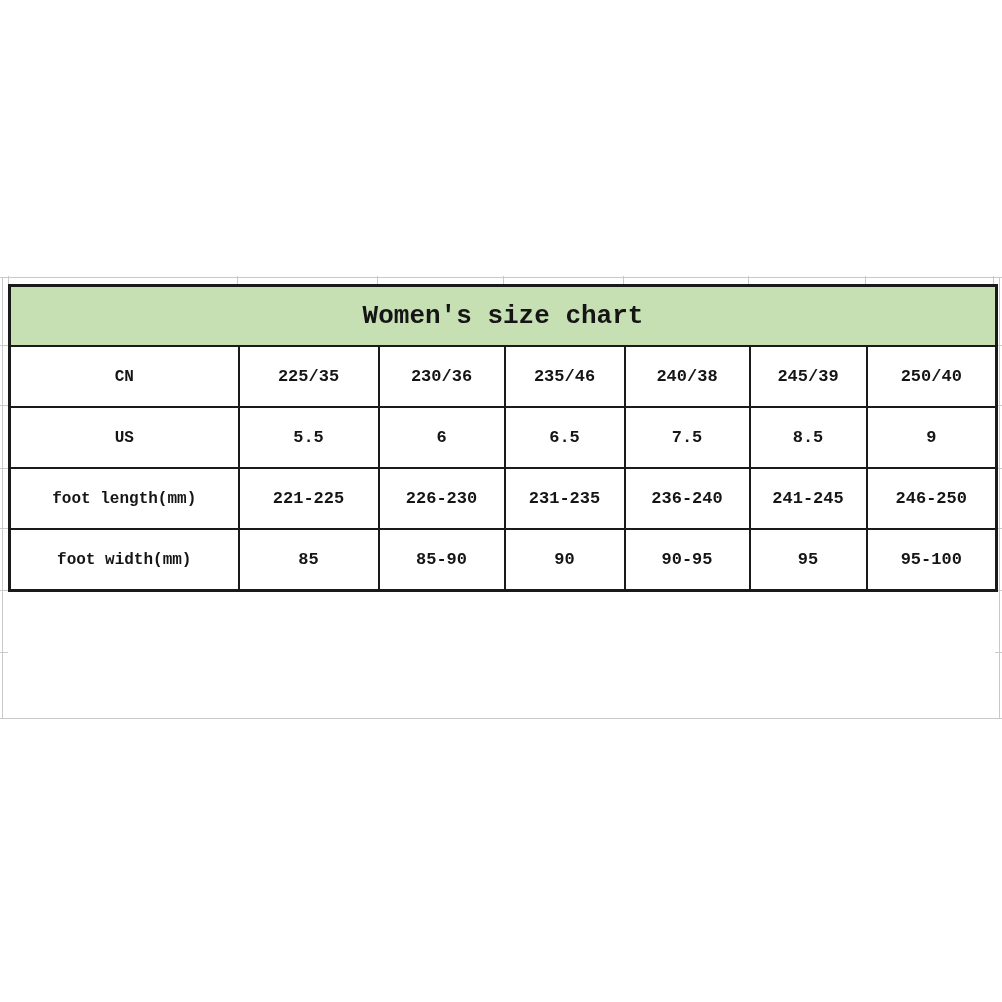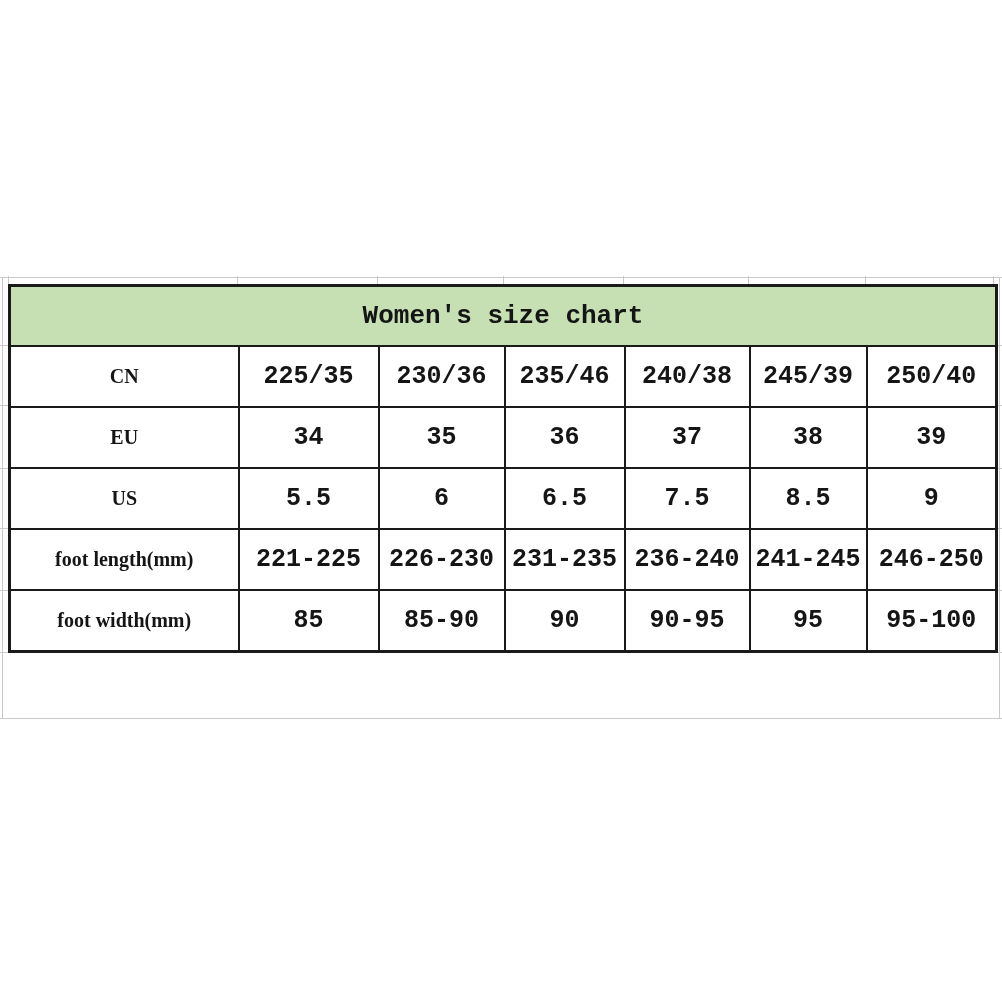--- a/index.html
+++ b/index.html
@@ -30,38 +30,37 @@
     border-collapse: collapse;
     table-layout: fixed;
     border: 3px solid #1a1a1a;
   }
   table.size-chart th,
   table.size-chart td {
     border: 2px solid #1a1a1a;
     text-align: center;
     vertical-align: middle;
     font-weight: bold;
-    font-size: 25px;
+    font-size: 17px;
     letter-spacing: 0px;
     padding: 0;
     overflow: hidden;
     white-space: nowrap;
   }
   table.size-chart th.title-cell {
     background: #c6e0b4;
     font-size: 26px;
     height: 58px;
   }
   table.size-chart td, table.size-chart th.row-label {
     background: #ffffff;
     height: 59px;
   }
   table.size-chart th.row-label {
-    font-size: 20px;
-    font-family: Liberation Serif, serif;
+    font-size: 16px;
   }
 </style>
 </head>
 <body>
 
 <div class="canvas">
 
   <div id="grid-decor">
       <div class="gridline" style="left: 0px; top: 277px; width: 1002px; height: 1px;"></div>
       <div class="gridline" style="left: 0px; top: 718px; width: 1002px; height: 1px;"></div>
@@ -108,29 +107,20 @@
         <tr>
           <th class="row-label">CN</th>
           <td>225/35</td>
           <td>230/36</td>
           <td>235/46</td>
           <td>240/38</td>
           <td>245/39</td>
           <td>250/40</td>
         </tr>
         <tr>
-          <th class="row-label">EU</th>
-          <td>34</td>
-          <td>35</td>
-          <td>36</td>
-          <td>37</td>
-          <td>38</td>
-          <td>39</td>
-        </tr>
-        <tr>
           <th class="row-label">US</th>
           <td>5.5</td>
           <td>6</td>
           <td>6.5</td>
           <td>7.5</td>
           <td>8.5</td>
           <td>9</td>
         </tr>
         <tr>
           <th class="row-label">foot length(mm)</th>

